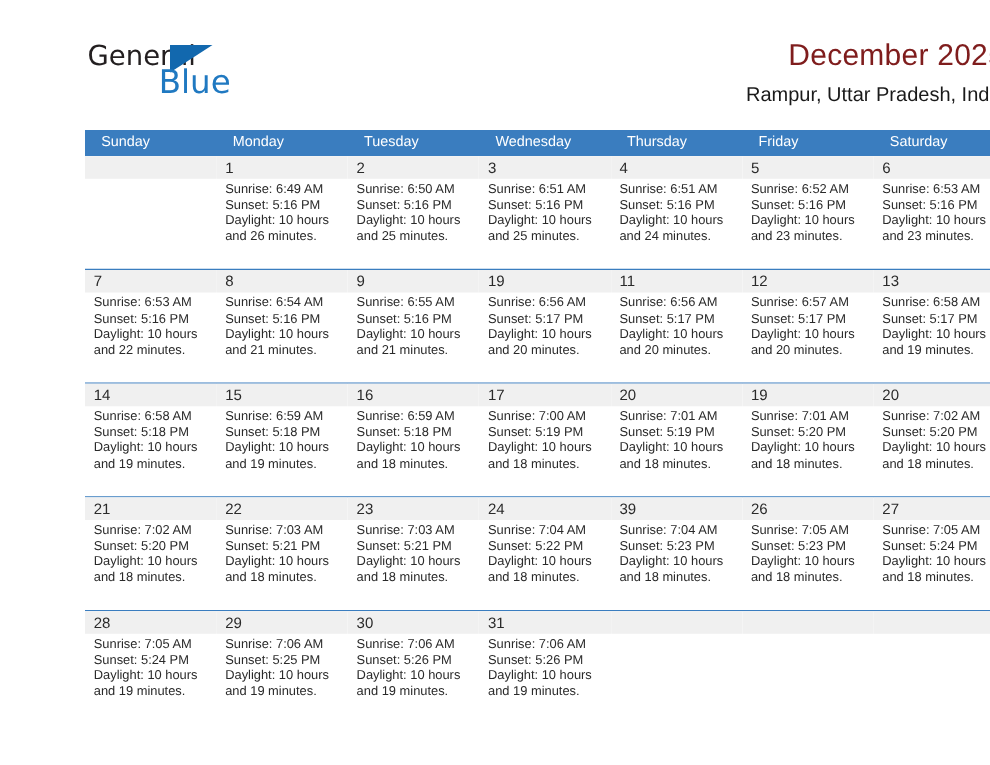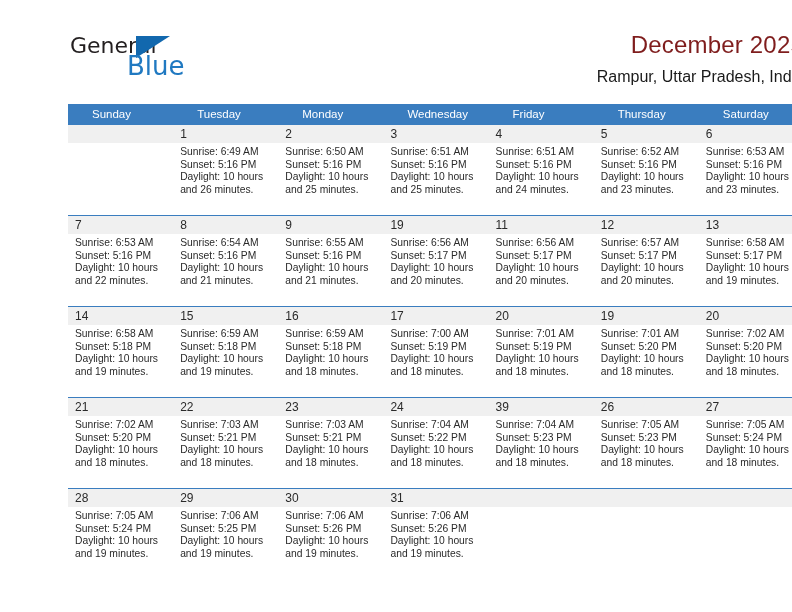--- a/index.html
+++ b/index.html
@@ -103,21 +103,21 @@
   .weekday-row {
     display: flex;
     background: #3a7dbf;
     height: 21px;
   }
   .weekday {
     flex: 1 1 0;
     color: #ffffff;
     font-size: 11.5px;
     line-height: 21px;
-    padding-left: 24px;
+    padding-left: 13px;
     box-sizing: border-box;
     overflow: hidden;
     white-space: nowrap;
   }
 
   .week {
     position: relative;
     display: flex;
     border-top: 1.6px solid #3a7dbf;
     background: #ffffff;
@@ -176,25 +176,25 @@
     <div class="title-block">
       <div class="cal-title">December 2025</div>
       <div class="cal-subtitle">Rampur, Uttar Pradesh, India</div>
     </div>
 
   </div>
 
   <div class="calendar">
     <div class="weekday-row" id="weekday-row">
         <div class="weekday">Sunday</div>
+        <div class="weekday">Monday</div>
         <div class="weekday">Tuesday</div>
-        <div class="weekday">Monday</div>
         <div class="weekday">Wednesday</div>
+        <div class="weekday">Thursday</div>
         <div class="weekday">Friday</div>
-        <div class="weekday">Thursday</div>
         <div class="weekday">Saturday</div>
       </div>
     <div id="weeks-container">
         <div class="week">
           <div class="daycell empty">
             <div class="daynum-band">
               <div class="daynum"></div>
             </div>
           </div>
           <div class="daycell">

